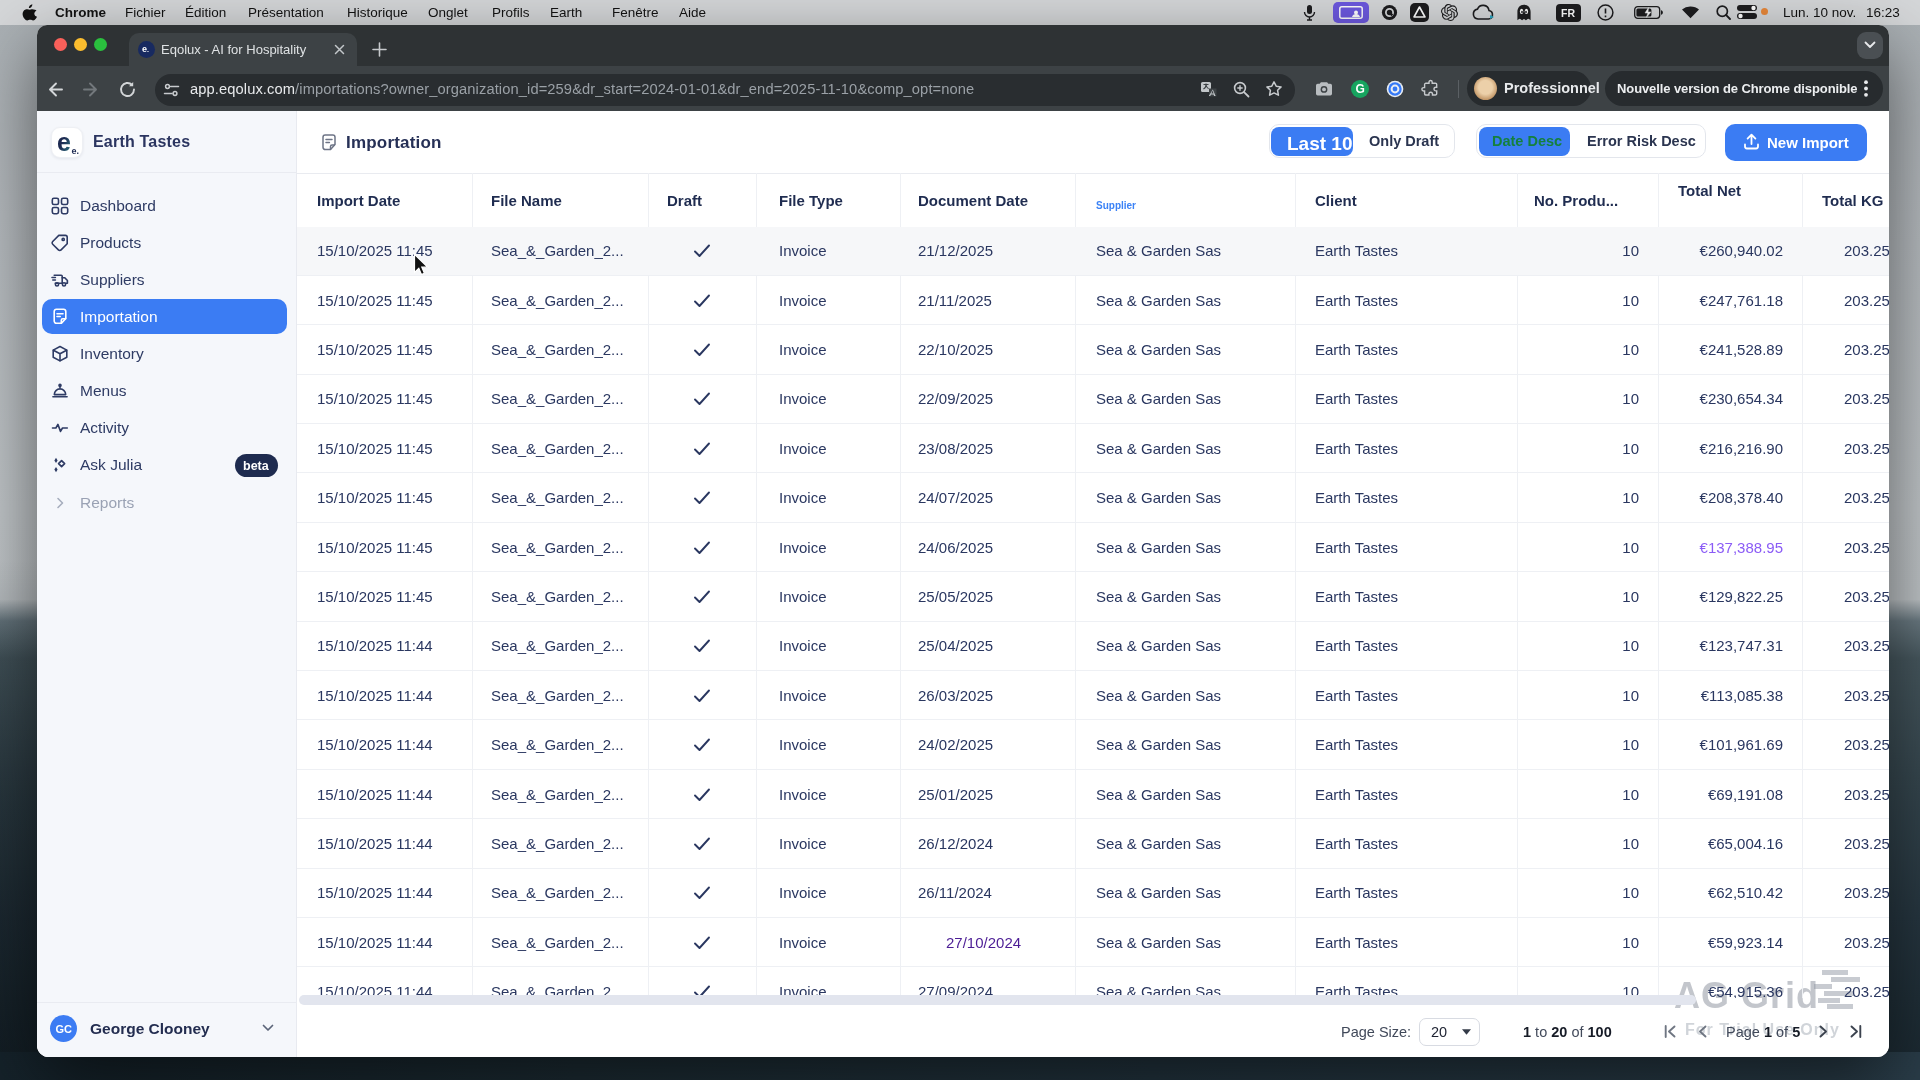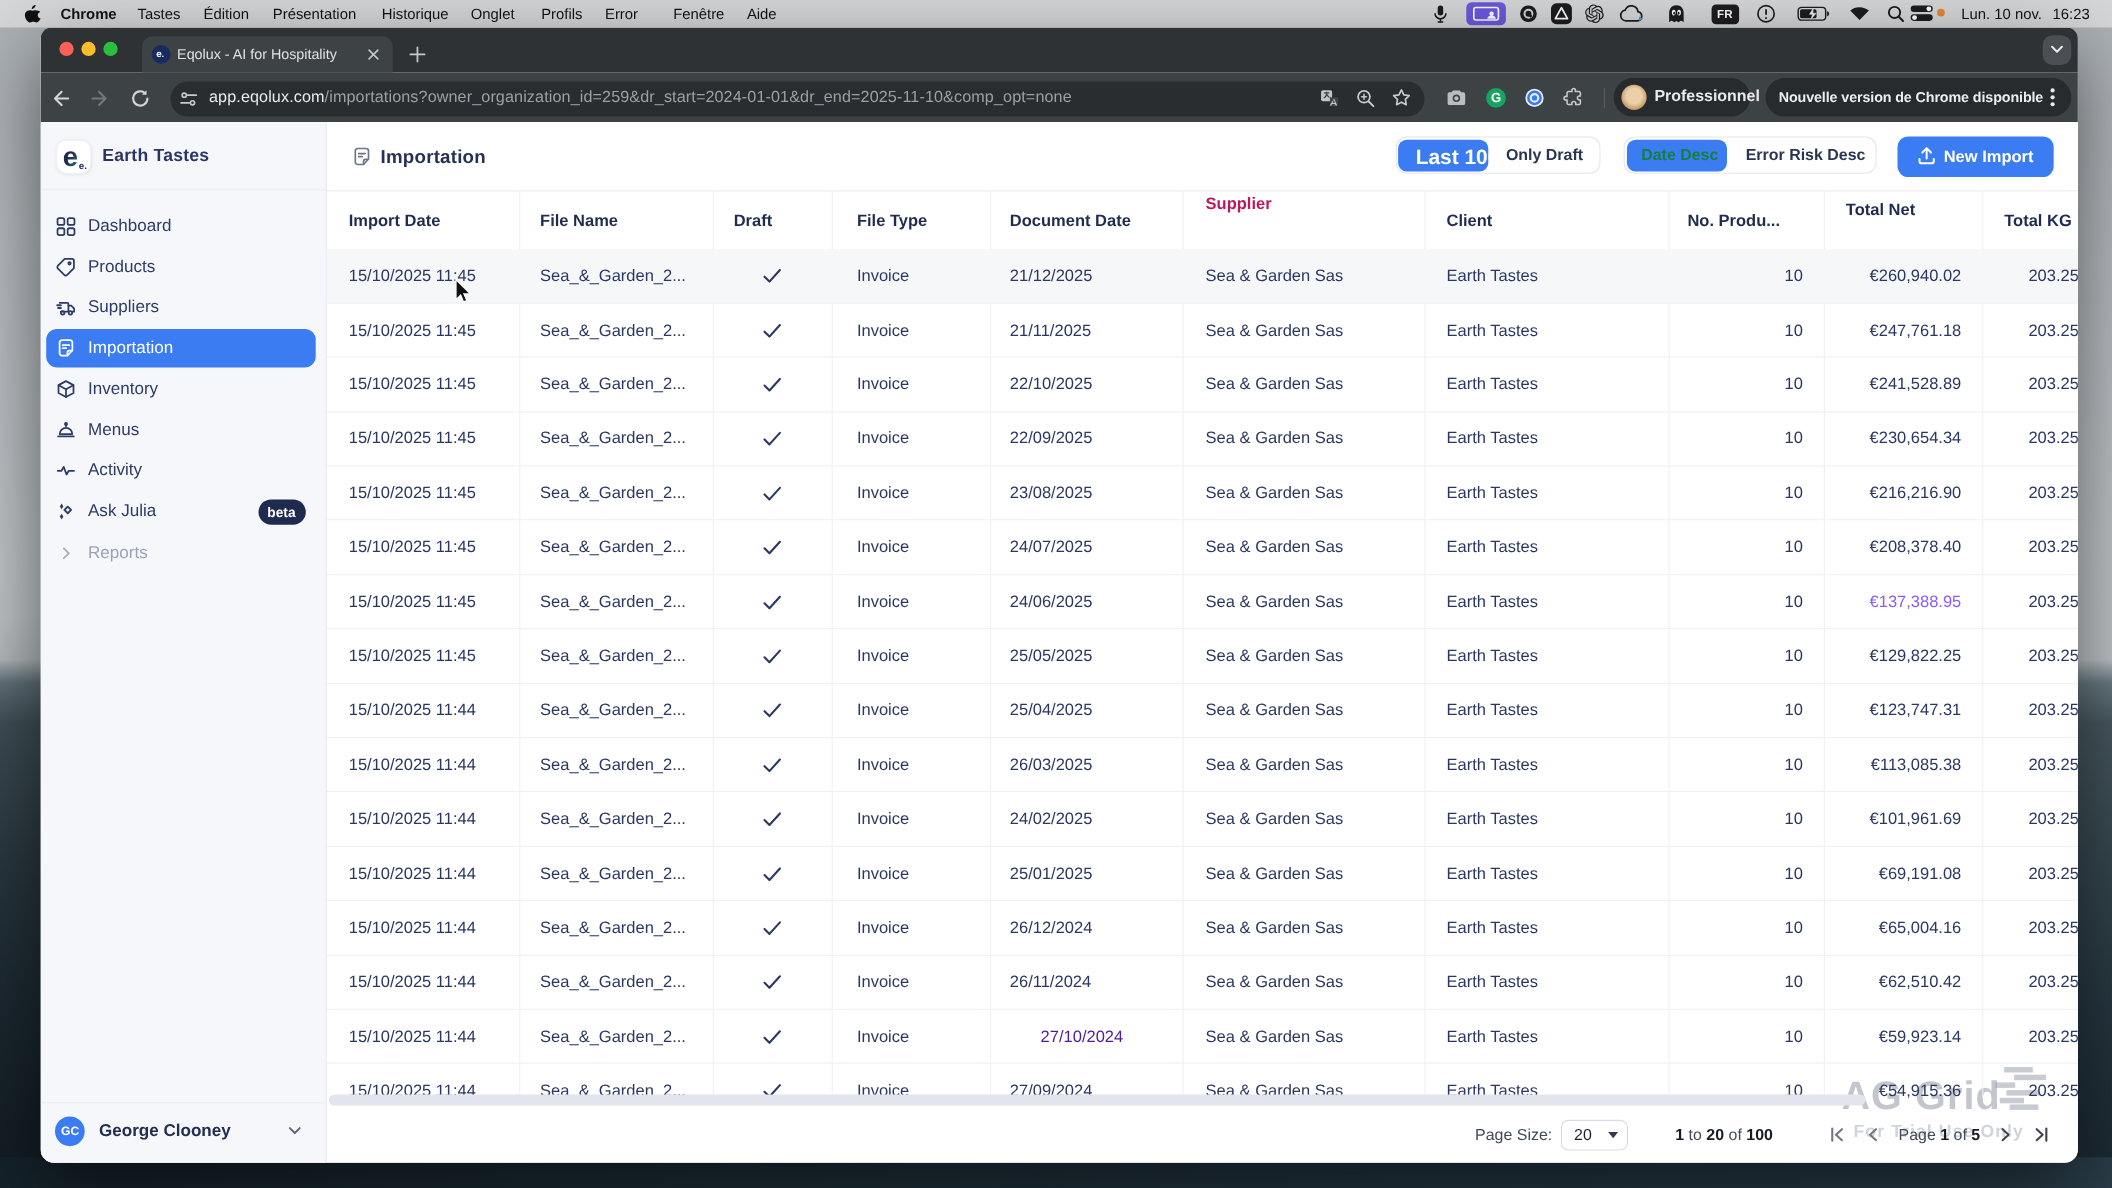--- a/index.html
+++ b/index.html
@@ -11,27 +11,27 @@
 </style></head><body>
 
 <div class="abs" style="left:0;top:560px;width:80px;height:520px;background:linear-gradient(180deg,rgba(20,30,36,0) 0%,rgba(16,25,31,.35) 45%,rgba(10,17,22,.55) 100%)"></div>
 <div class="abs" style="left:0;top:1052px;width:1920px;height:28px;background:linear-gradient(90deg,#15222a,#1d2d35 30%,#233540 60%,#2a3d49)"></div>
 <div class="abs" style="left:0;top:0;width:1920px;height:25px;background:#d5d7d9"></div>
 <svg style="left:22px;top:4px" width="15" height="17" viewBox="0 0 15 17">
 <path d="M10.3 0.3c.1 1-.3 1.9-.9 2.6-.6.7-1.6 1.3-2.5 1.2-.1-.9.4-1.9 1-2.5C8.5.9 9.5.4 10.3.3z" fill="#111"></path>
 <path d="M12.9 5.9c-1.3-.8-2.6-.8-3.3-.6-.7.2-1.4.5-1.9.5s-1.3-.4-2.2-.5C3.9 5.2 2.3 6 1.4 7.5c-1.6 2.8-.4 7 1.1 9.2.7 1 1.6 2.2 2.8 2.1 1.1 0 1.5-.7 2.9-.7s1.7.7 2.9.7c1.2 0 2-1.1 2.7-2.1.6-.8.8-1.3 1.2-2.2-3.2-1.2-3.7-5.7-.5-7.4-.5-.7-1.1-1.1-1.6-1.2z" fill="#111" transform="scale(1,0.82) translate(0,1.2)"></path>
   </svg>
 <div class="txt" style="left:55px;top:5px;font-size:13.5px;font-weight:700;color:#131313">Chrome</div>
-<div class="txt" style="left:125px;top:5px;font-size:13.5px;font-weight:400;color:#131313">Tastes</div>
+<div class="txt" style="left:125px;top:5px;font-size:13.5px;font-weight:400;color:#131313">Fichier</div>
 <div class="txt" style="left:185px;top:5px;font-size:13.5px;font-weight:400;color:#131313">Édition</div>
 <div class="txt" style="left:248px;top:5px;font-size:13.5px;font-weight:400;color:#131313">Présentation</div>
 <div class="txt" style="left:347px;top:5px;font-size:13.5px;font-weight:400;color:#131313">Historique</div>
 <div class="txt" style="left:428px;top:5px;font-size:13.5px;font-weight:400;color:#131313">Onglet</div>
 <div class="txt" style="left:492px;top:5px;font-size:13.5px;font-weight:400;color:#131313">Profils</div>
-<div class="txt" style="left:550px;top:5px;font-size:13.5px;font-weight:400;color:#131313">Error</div>
+<div class="txt" style="left:550px;top:5px;font-size:13.5px;font-weight:400;color:#131313">Earth</div>
 <div class="txt" style="left:612px;top:5px;font-size:13.5px;font-weight:400;color:#131313">Fenêtre</div>
 <div class="txt" style="left:679px;top:5px;font-size:13.5px;font-weight:400;color:#131313">Aide</div>
 <svg style="left:1303px;top:5px" width="13" height="16" viewBox="0 0 13 16">
 <rect x="4" y="0" width="5" height="9" rx="2.5" fill="#1d1d1f"></rect>
     <path d="M1.5 7a5 5 0 0 0 10 0" fill="none" stroke="#1d1d1f" stroke-width="1.4"></path>
     <path d="M6.5 12v3M4 15h5" stroke="#1d1d1f" stroke-width="1.4"></path>
   </svg>
 <div class="abs" style="left:1333px;top:2px;width:36px;height:21px;border-radius:5px;background:#6d59e0"></div>
 <svg style="left:1339px;top:6px" width="24" height="13" viewBox="0 0 24 13">
     <rect x="0.8" y="0.8" width="22.4" height="11.4" rx="2" fill="none" stroke="#fff" stroke-width="1.5"></rect>
@@ -276,21 +276,21 @@
 <div class="abs" style="left:1781px;top:973px;width:22px;height:5px;background:rgba(145,152,163,.5)"></div>
 <div class="abs" style="left:1790px;top:979px;width:26px;height:5px;background:rgba(145,152,163,.5)"></div>
 <div class="txt" style="left:1648px;top:996px;font-size:16px;font-weight:700;color:rgba(170,176,185,.55);letter-spacing:1px">For Trial Use Only</div>
 <div class="abs" style="left:260px;top:148px;width:1592px;height:1px;background:#e9ebf0"></div>
 <div class="abs" style="left:260px;top:201.5px;width:1592px;height:1px;background:#e9ebf0"></div>
 <div class="txt" style="left:280px;top:167px;font-size:15px;font-weight:700;color:#1f2c50">Import Date</div>
 <div class="txt" style="left:454px;top:167px;font-size:15px;font-weight:700;color:#1f2c50">File Name</div>
 <div class="txt" style="left:630px;top:167px;font-size:15px;font-weight:700;color:#1f2c50">Draft</div>
 <div class="txt" style="left:742px;top:167px;font-size:15px;font-weight:700;color:#1f2c50">File Type</div>
 <div class="txt" style="left:881px;top:167px;font-size:15px;font-weight:700;color:#1f2c50">Document Date</div>
-<div class="txt" style="left:1059px;top:152px;font-size:15px;font-weight:700;color:#be185d">Supplier</div>
+<div class="txt" style="left:1059px;top:175px;font-size:10px;font-weight:700;color:#3b82f6">Supplier</div>
 <div class="txt" style="left:1278px;top:167px;font-size:15px;font-weight:700;color:#1f2c50">Client</div>
 <div class="txt" style="left:1497px;top:167px;font-size:15px;font-weight:700;color:#1f2c50">No. Produ...</div>
 <div class="txt" style="left:1641px;top:157px;font-size:15px;font-weight:700;color:#1f2c50">Total Net</div>
 <div class="txt" style="left:1785px;top:167px;font-size:15px;font-weight:700;color:#1f2c50">Total KG</div>
 <div class="abs" style="left:435px;top:148px;width:1px;height:825px;background:#eef0f4"></div>
 <div class="abs" style="left:611px;top:148px;width:1px;height:825px;background:#eef0f4"></div>
 <div class="abs" style="left:719px;top:148px;width:1px;height:825px;background:#eef0f4"></div>
 <div class="abs" style="left:863px;top:148px;width:1px;height:825px;background:#eef0f4"></div>
 <div class="abs" style="left:1038px;top:148px;width:1px;height:825px;background:#eef0f4"></div>
 <div class="abs" style="left:1258px;top:148px;width:1px;height:825px;background:#eef0f4"></div>

